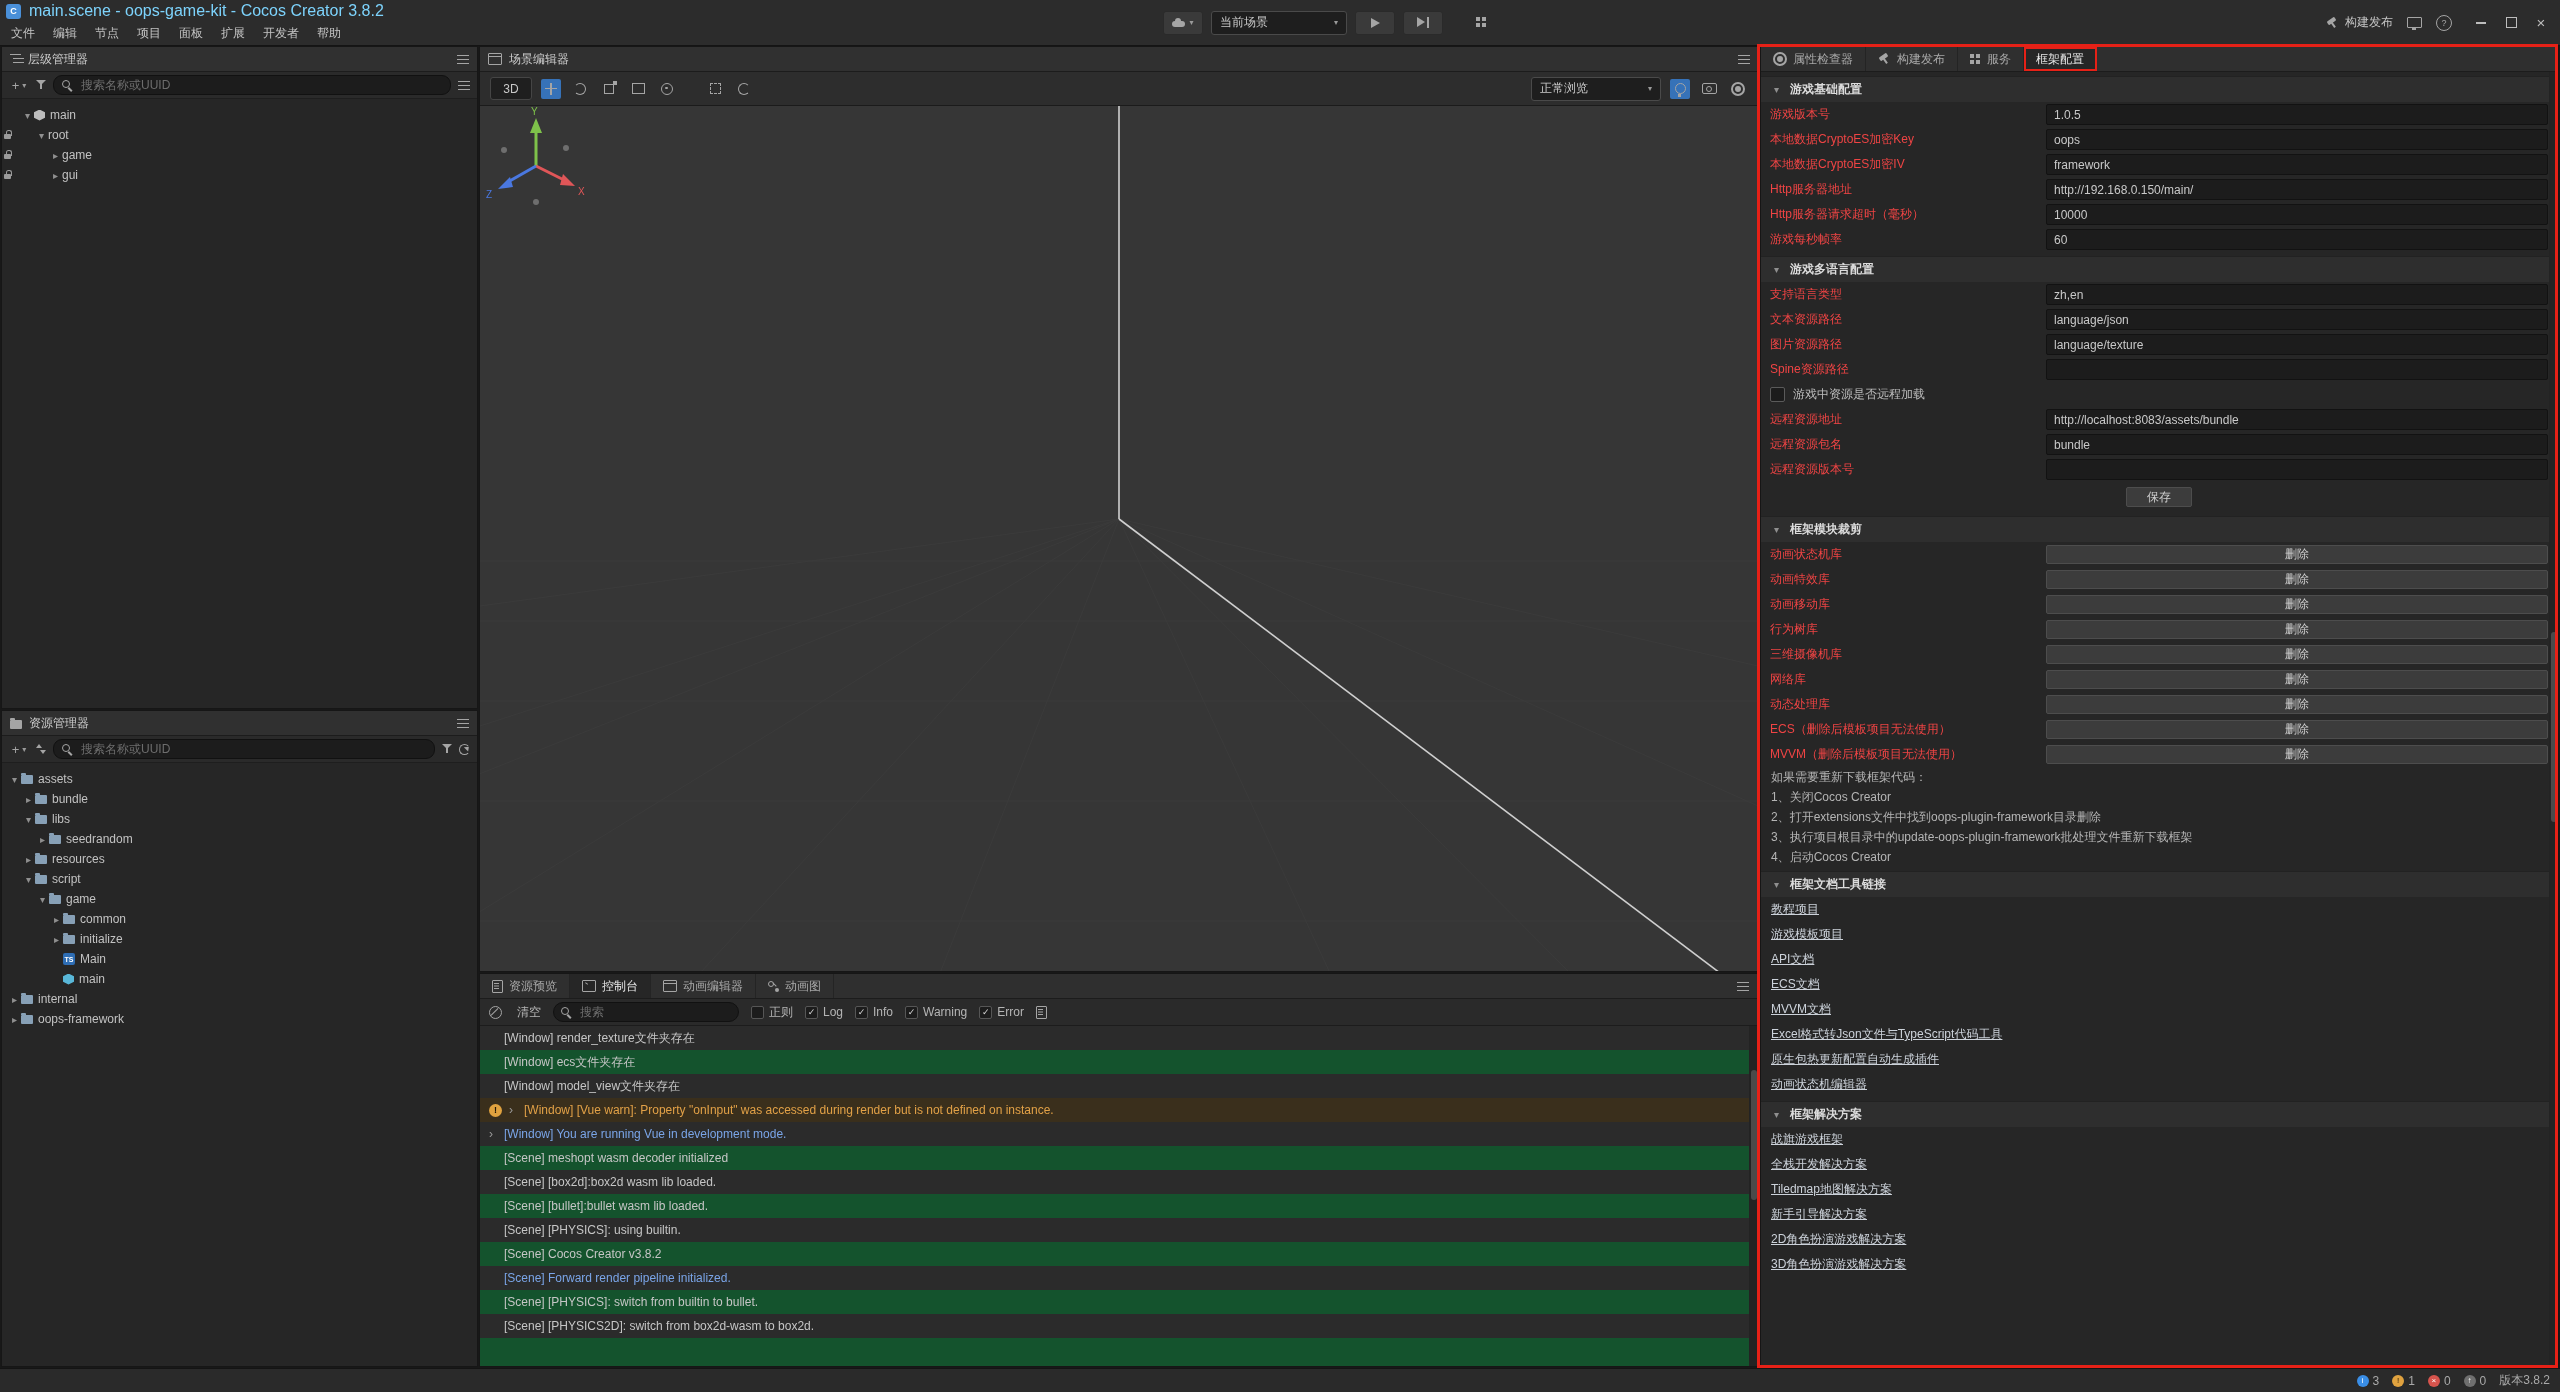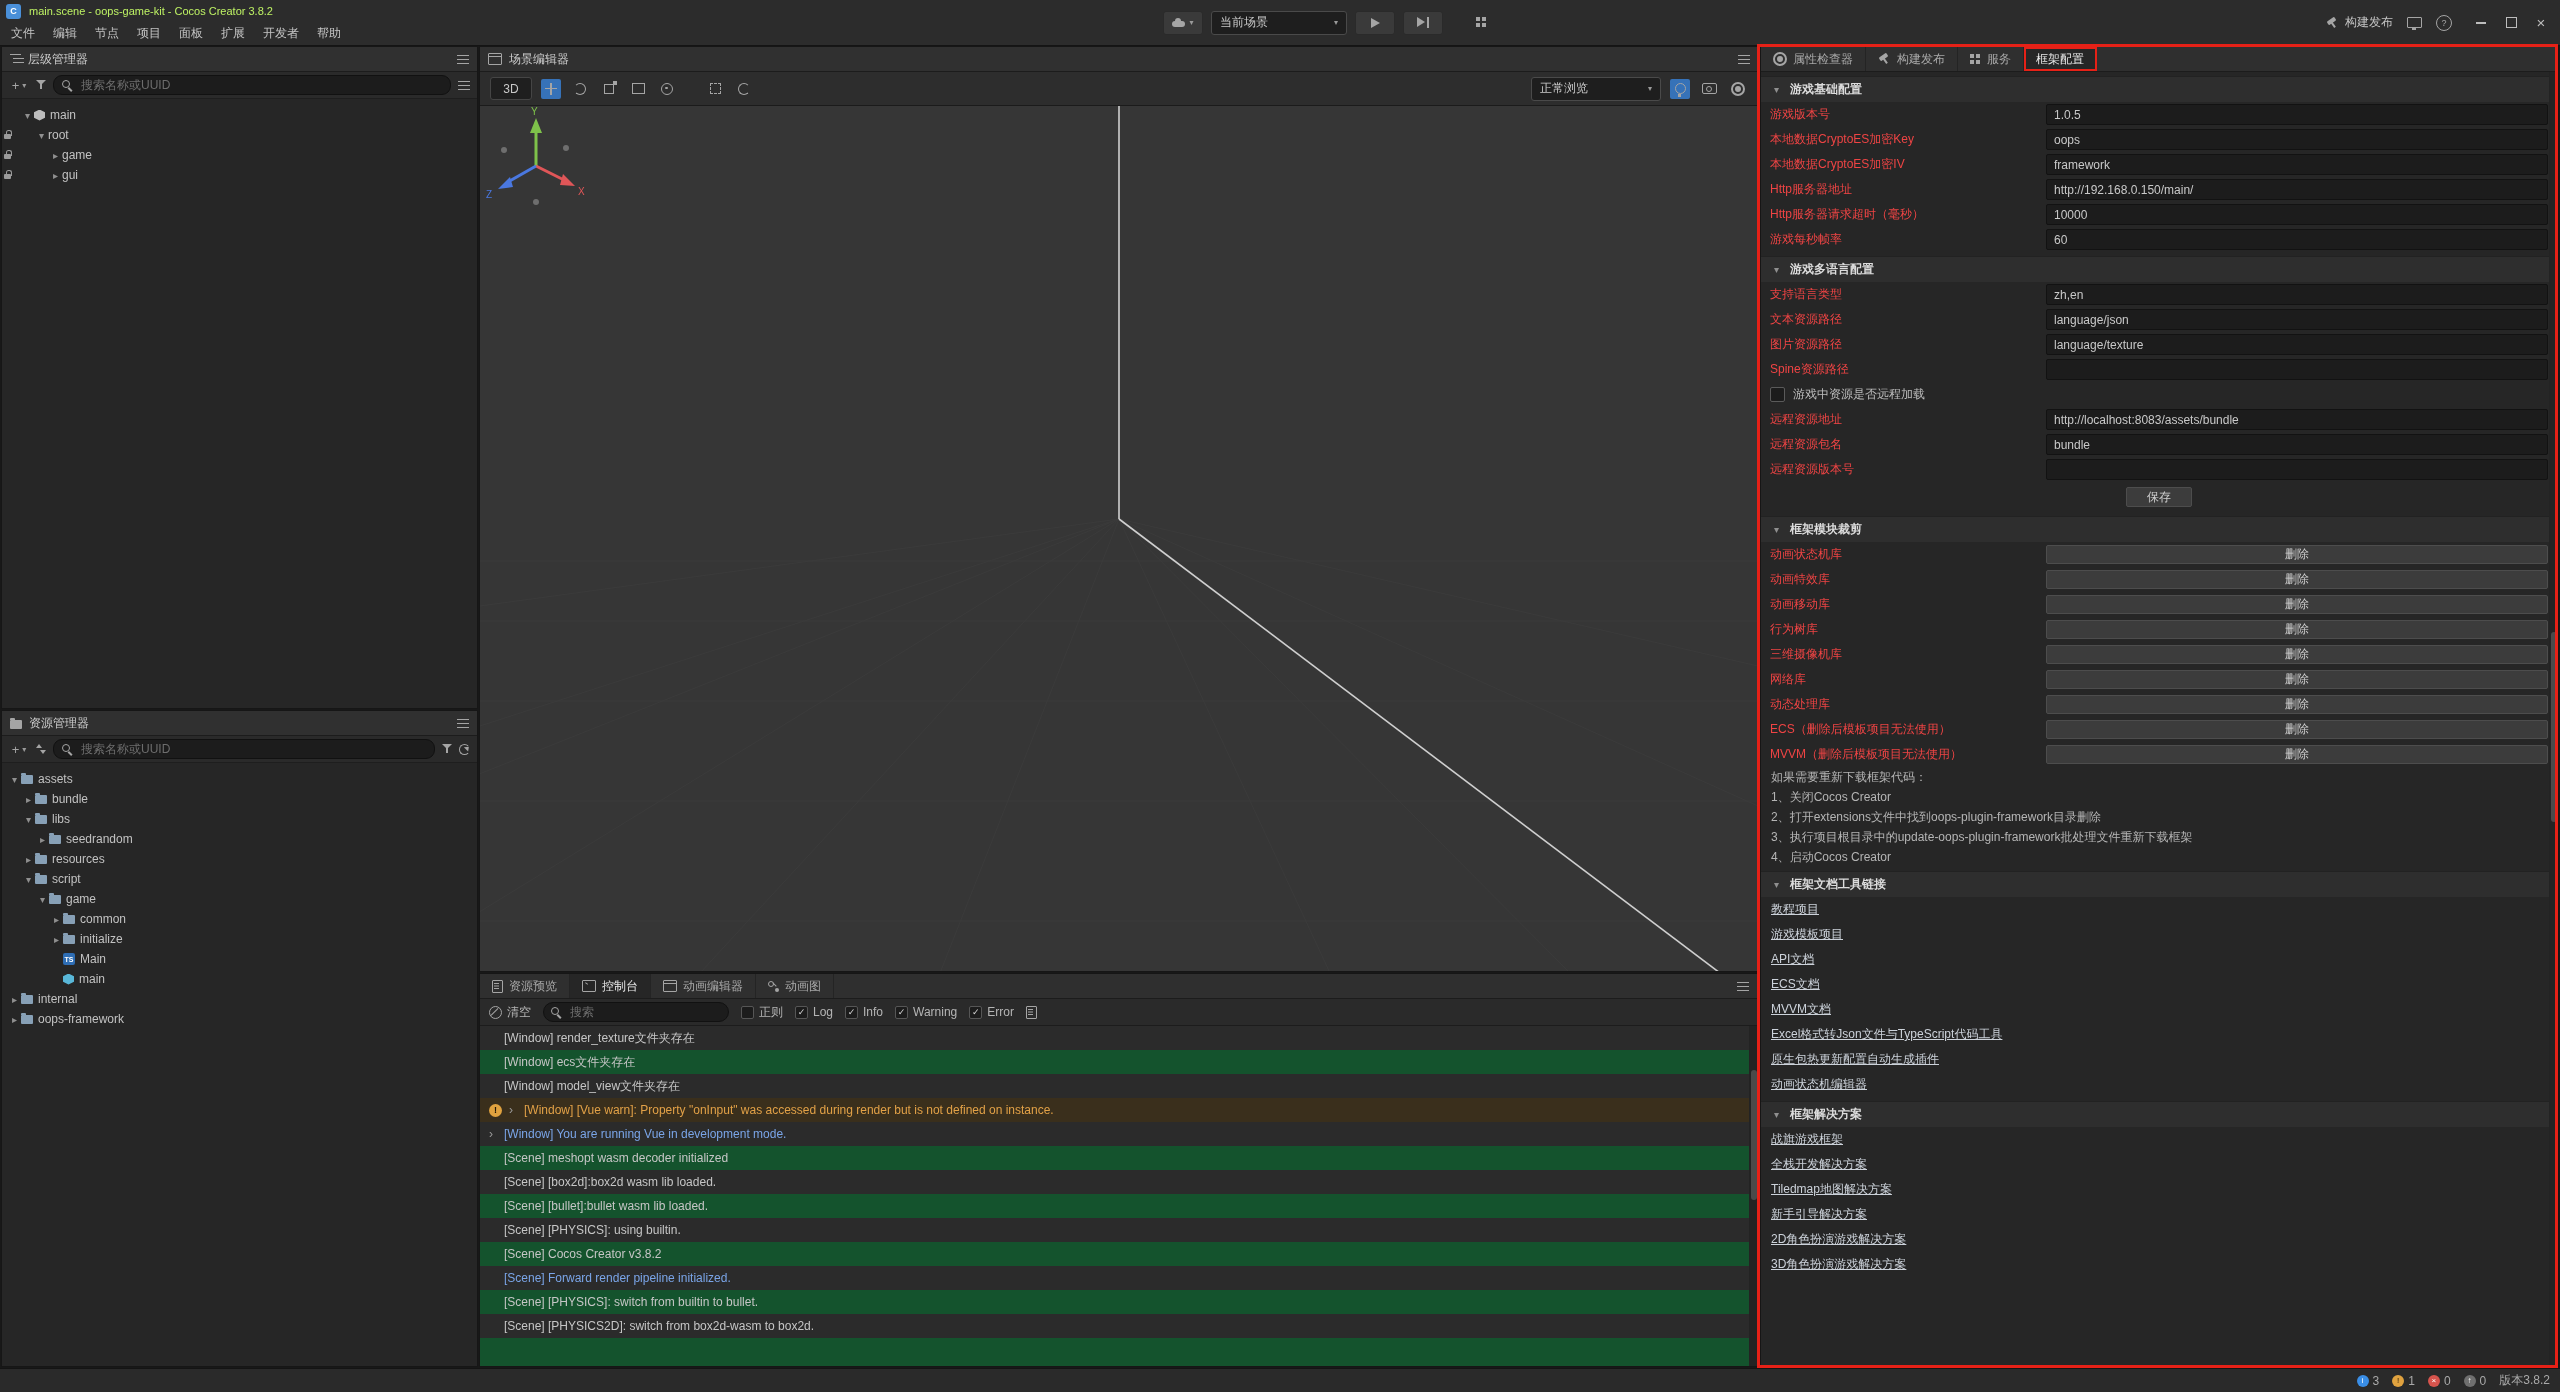--- a/index.html
+++ b/index.html
@@ -6,21 +6,21 @@
     font-family:"Liberation Sans","DejaVu Sans",sans-serif;font-size:12px;color:#c6c6c6;
     -webkit-font-smoothing:antialiased;user-select:none}
   #app{position:absolute;inset:0}
   .spacer{flex:1}
 
   
   #topbar{position:absolute;left:0;top:0;width:2560px;height:45px;background:#2c2c2c;border-bottom:1px solid #141414}
   .titlerow{height:22px;display:flex;align-items:center;padding-left:6px;gap:8px}
   .logo{width:15px;height:15px;border-radius:3px;background:#4a90d9;color:#fff;display:flex;align-items:center;justify-content:center;font-size:9px;font-weight:bold}
   .logo::before{content:"C"}
-  .wintitle{color:#bef264;font-size:11px;white-space:nowrap}
+  .wintitle{color:#7dd3fc;font-size:16px;white-space:nowrap}
   .menurow{height:22px;display:flex;align-items:center;padding-left:2px}
   .menu-item{padding:0 9px;height:20px;display:flex;align-items:center;color:#c3c3c3;font-size:12px;border-radius:2px;cursor:default}
   #top-center{position:absolute;left:1163px;top:7px;height:31px;display:flex;align-items:center;gap:8px}
   .chipbtn{height:22px;min-width:26px;padding:0 6px;background:#3a3a3a;border:1px solid #2a2a2a;border-radius:3px;display:flex;align-items:center;justify-content:center;gap:4px;color:#b5b5b5}
   .selectbox{height:22px;background:#1e1e1e;border:1px solid #4a4a4a;border-radius:3px;display:flex;align-items:center;padding:0 8px;gap:6px;color:#c9c9c9}
   .caret{font-size:8px;color:#9a9a9a}
   .caret::before{content:"▾"}
   #top-right{position:absolute;right:4px;top:0;height:45px;display:flex;align-items:center;gap:14px}
   .buildchip{display:flex;align-items:center;gap:6px;color:#c3c3c3}
   .winbtns{display:flex;align-items:center;gap:0}
@@ -137,21 +137,21 @@
   #viewport svg{position:absolute;left:0;top:0}
   #gizmo{position:absolute;top:12px;right:18px}
 
   
   .tabsrow{height:24px;flex:0 0 24px;display:flex;align-items:stretch;background:#2f2f2f;border-bottom:1px solid #1c1c1c}
   .ctab,.itab{display:flex;align-items:center;gap:6px;padding:0 12px;color:#a8a8a8;border-right:1px solid #242424;font-size:12px;white-space:nowrap}
   .ctab.active,.itab.active{background:#262626;color:#e8e8e8}
   .itab.annotated{outline:2px solid #e62117;outline-offset:-2px}
   .tabsrow .endicon{display:flex;align-items:center;padding:0 9px}
   .consolebar{height:26px;flex:0 0 26px;display:flex;align-items:center;gap:12px;padding:0 9px;background:#2a2a2a;border-bottom:1px solid #1c1c1c;color:#b5b5b5}
-  .clearchip{display:flex;align-items:center;gap:5px;color:#b5b5b5}
+  .clearchip{display:flex;align-items:center;gap:15px;color:#b5b5b5}
   .csearch{width:170px;height:18px;background:#1c1c1c;border:1px solid #111;border-radius:10px;display:flex;align-items:center;gap:6px;padding:0 7px;color:#8a8a8a}
   .csearch input{background:none;border:none;outline:none;color:#c9c9c9;font-size:12px;flex:1;min-width:0;font-family:inherit}
   .csearch input::placeholder{color:#6d6d6d}
   .chkchip{display:flex;align-items:center;gap:5px}
   .chk{width:11px;height:11px;background:#1c1c1c;border:1px solid #565656;border-radius:2px;display:flex;align-items:center;justify-content:center}
   .chk.checked::before{content:"✓";font-size:9px;color:#d8d8d8;line-height:1}
   #logs{flex:1;overflow:hidden;position:relative;background:#14532d}
   .log-row{height:24px;display:flex;align-items:center;gap:7px;padding:0 9px;color:#c6c6c6;white-space:nowrap;overflow:hidden}
   .log-row:nth-child(even){background:#2b2b2b}
   .log-row.m-warn{background:#3a2f1c;color:#e2a147}

